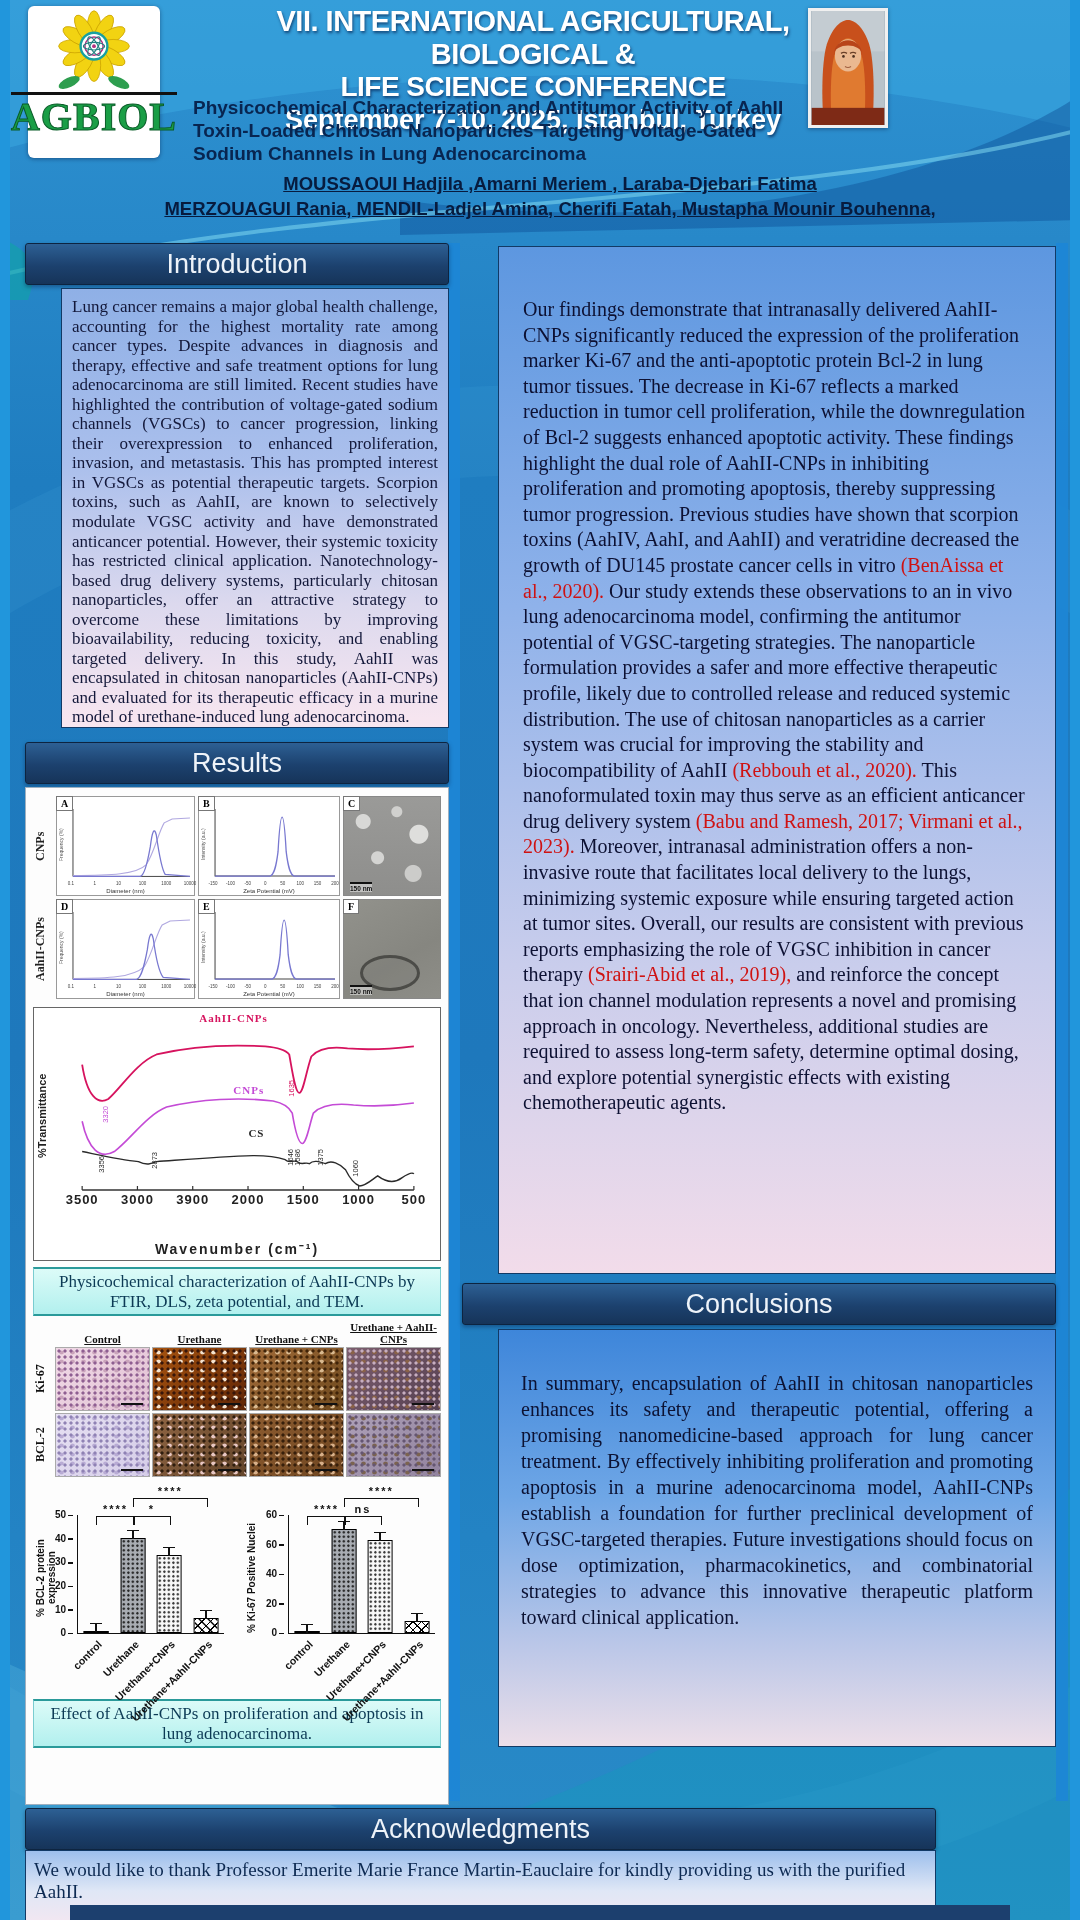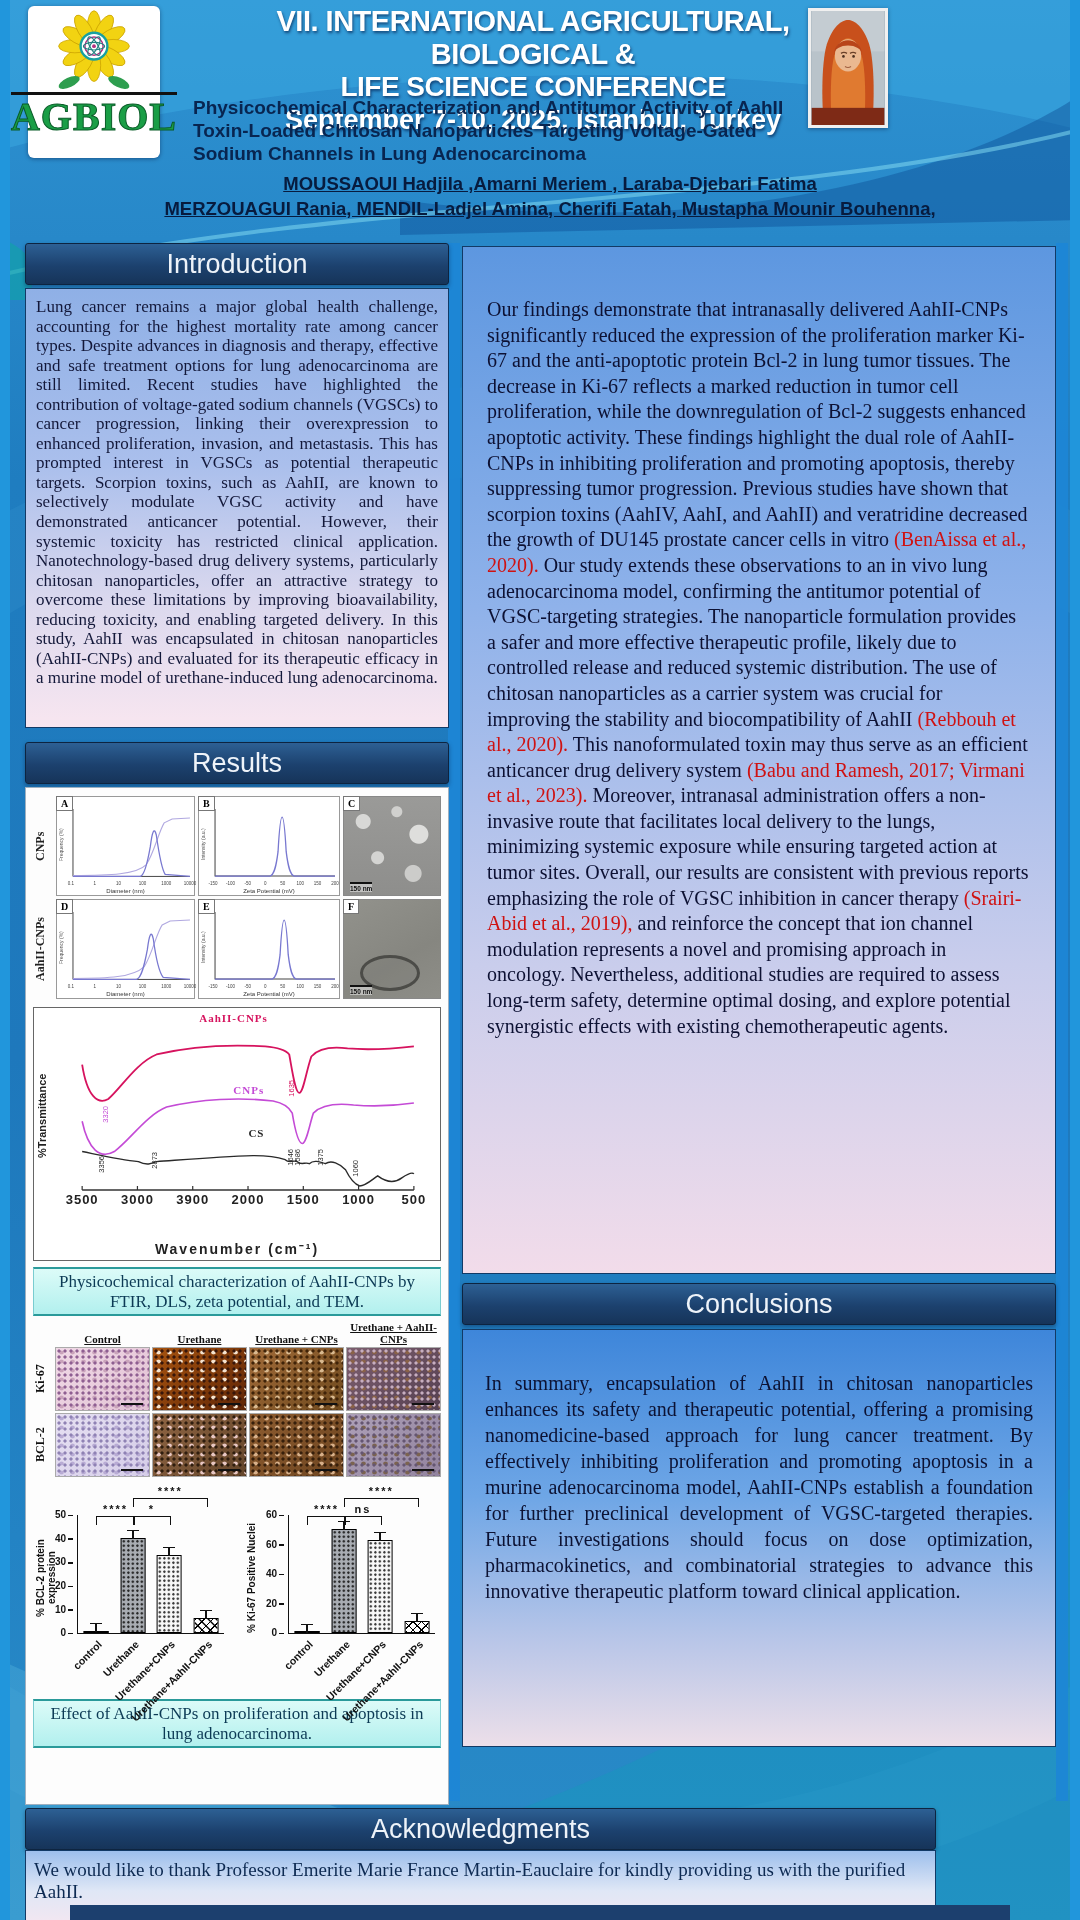--- a/index.html
+++ b/index.html
@@ -31,21 +31,21 @@
   .authors{position:absolute;left:60px;right:40px;top:172px;z-index:3;text-align:center;
     font-size:18.5px;font-weight:bold;color:#071b3e;line-height:1.35;}
   .authors div{text-decoration:underline;}
 
   
   .col-left{position:absolute;left:25px;top:243px;width:424px;z-index:2;}
   .col-right{position:absolute;left:462px;top:243px;width:594px;z-index:2;}
   .sec-head{background:linear-gradient(180deg,#2d6094 0%,#1c416e 55%,#163459 100%);
     border:1px solid #0d2440;border-radius:3px;color:#eef3f9;text-align:center;
     font-size:27px;height:40px;line-height:40px;box-shadow:0 2px 4px rgba(0,10,40,.35);}
-  .txt-box{border:1.5px solid #123a66;font-family:"Liberation Serif",serif;color:#13183a;overflow:hidden;}
+  .txt-box{border:1.5px solid #123a66;font-family:"Liberation Serif",serif;color:#13183a;overflow:hidden;margin-left:36px;}
   .intro-box{margin-top:3px;height:440px;padding:8px 10px;box-sizing:border-box;
     background:linear-gradient(180deg,#8fb0e6 0%,#aabfec 40%,#dcd9ee 72%,#f8e6f0 100%);
     font-size:17px;line-height:1.15;text-align:justify;}
   .results-head{margin-top:14px;}
   .results-panel{margin-top:3px;background:#fdfdfd;border:1.5px solid #9fb0c0;height:1018px;
     box-sizing:border-box;padding:6px 5px;overflow:hidden;}
   .disc-box{margin-top:3px;height:1028px;padding:50px 26px 0 24px;box-sizing:border-box;
     background:linear-gradient(180deg,#5d97e0 0%,#8fb2ea 35%,#c9cdec 70%,#f2dcea 100%);
     font-size:20px;line-height:1.28;text-align:left;color:#0d1133;}
   .cite{color:#cf1212;}

